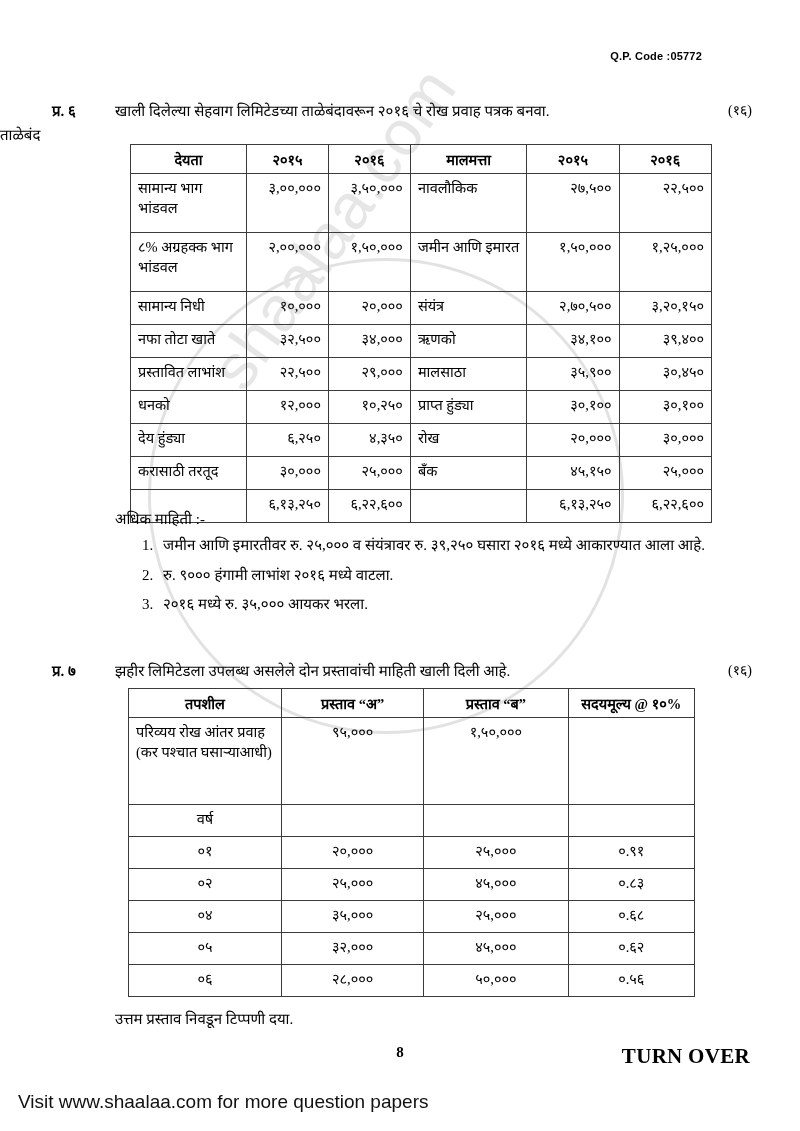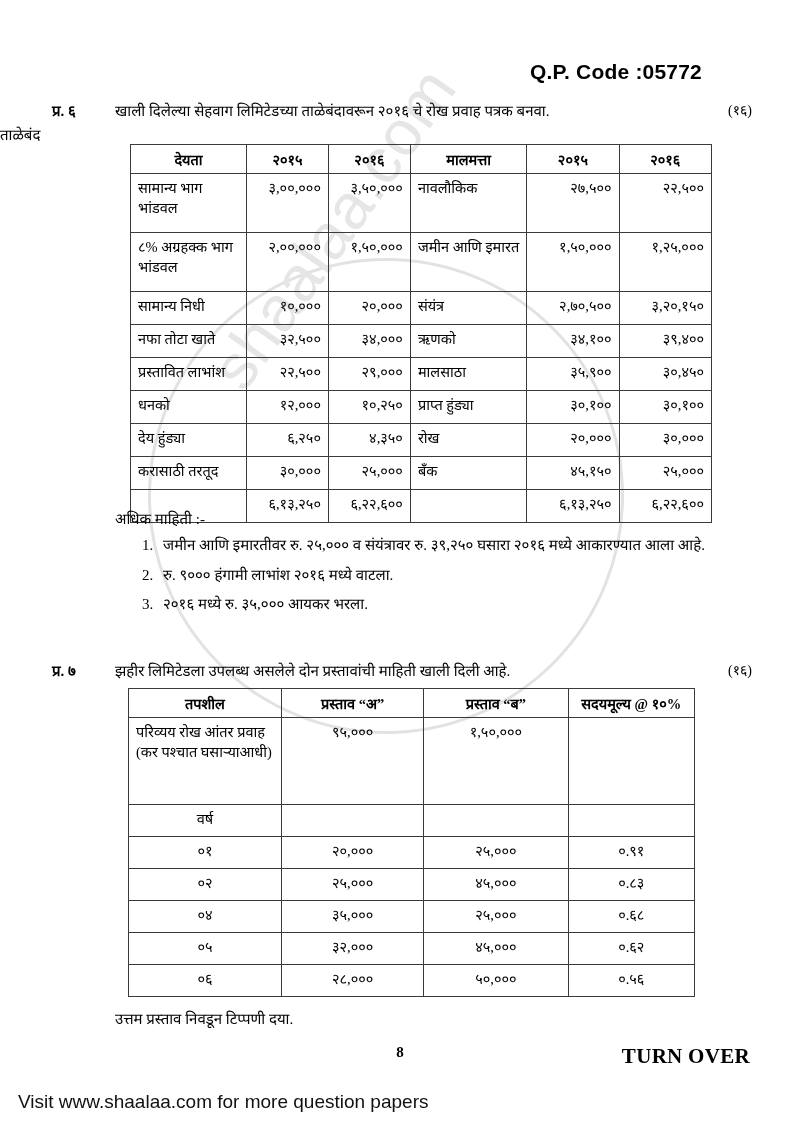--- a/index.html
+++ b/index.html
@@ -46,24 +46,24 @@
     transform: rotate(-55deg);
     transform-origin: left top;
     white-space: nowrap;
     letter-spacing: 1px;
   }
 
   
   #qp-code {
     position: absolute;
     right: 98px;
-    top: 60px;
+    top: 50px;
     font-family: "Liberation Sans", sans-serif;
     font-weight: bold;
-    font-size: 21px;
+    font-size: 11px;
     letter-spacing: 0.2px;
   }
 
   
   .q-row {
     position: absolute;
     left: 0;
     width: 800px;
     display: block;
   }

